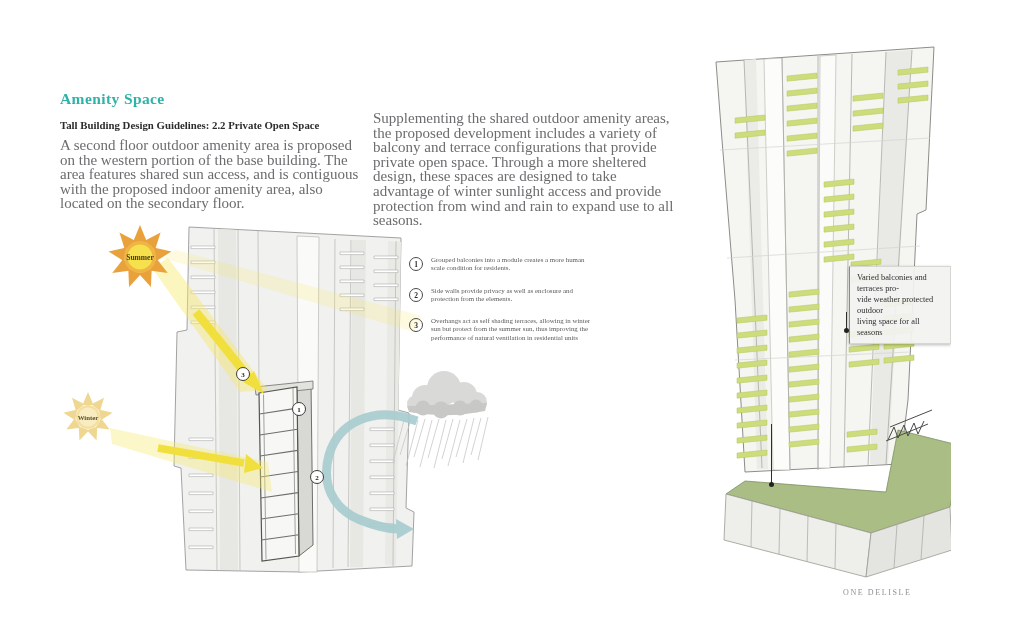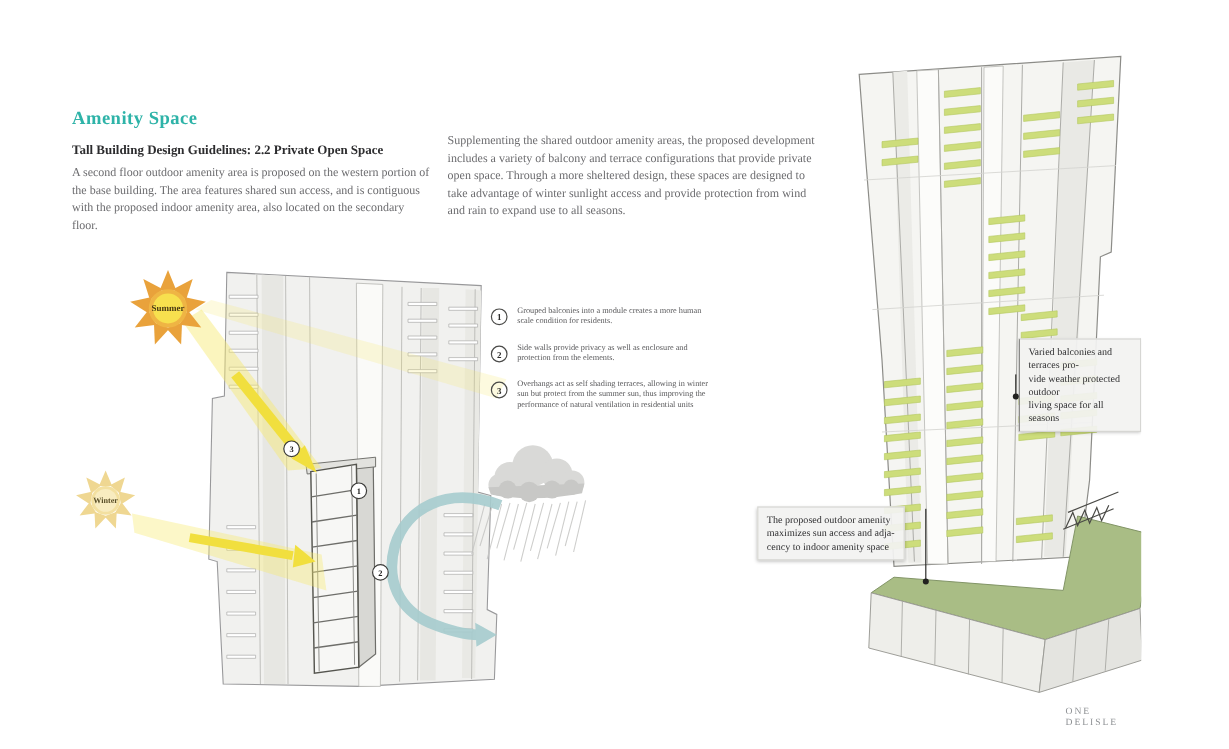--- a/index.html
+++ b/index.html
@@ -2,47 +2,47 @@
 <html><head>
 <meta charset="utf-8">
 <style>
   html,body{margin:0;padding:0;background:#ffffff;}
   #page{position:relative;width:912px;height:624px;background:#ffffff;overflow:hidden;
         font-family:Liberation Serif, serif;color:#3f3f41;padding-left:39px;}
   
   .page-title{position:absolute;left:60px;top:90px;font-size:15.5px;font-weight:bold;
               letter-spacing:.4px;color:#2eb3a8;}
   .subtitle{position:absolute;left:60px;top:119px;font-size:10.8px;font-weight:bold;color:#2c2c2e;}
-  .body-par{font-size:10px;line-height:14.6px;color:#6c6c6f;}
+  .body-par{font-size:15px;line-height:14.6px;color:#6c6c6f;}
   .intro{position:absolute;left:60px;top:138px;width:300px;}
   .supplement{position:absolute;left:373px;top:111px;width:306px;}
   
   .ann-list{position:absolute;left:409px;top:256px;width:190px;}
   .ann-item{position:absolute;left:0;display:flex;gap:8px;}
   .ann-item.n1{top:0;}
   .ann-item.n2{top:31px;}
   .ann-item.n3{top:61px;}
   .ann-num{flex:0 0 auto;width:12px;height:12px;border:1px solid #4a4a48;border-radius:50%;
            display:inline-flex;align-items:center;justify-content:center;
            font-size:7.5px;font-weight:bold;color:#2d2d2b;margin-top:1px;}
   .ann-text{font-size:6.9px;line-height:8.3px;color:#5a5a5c;width:168px;}
   
   .callout{position:absolute;background:rgba(242,242,241,0.93);border:1px solid #d6d6d3;
            box-shadow:0 1px 3px rgba(0,0,0,0.28);padding:5px 7px;
            font-size:8.4px;line-height:11px;color:#2e2e30;white-space:pre-line;}
-  .callout-balconies{left:849px;top:282px;border-left:1px solid #8a8a88;}
+  .callout-balconies{left:849px;top:266px;border-left:1px solid #8a8a88;}
   .callout-amenity{left:631px;top:422px;}
   .leader{position:absolute;width:1.4px;background:#2d2d2b;}
   .leader-balconies{left:846px;top:312px;height:18px;}
   .leader-amenity{left:771px;top:424px;height:60px;}
   .leader-dot{position:absolute;width:5px;height:5px;border-radius:50%;background:#222220;}
   .dot-balconies{left:844px;top:328px;}
   .dot-amenity{left:769px;top:482px;}
   
-  .footer-brand{position:absolute;left:888px;top:588px;font-size:8px;letter-spacing:1.6px;color:#8d9093;}
+  .footer-brand{position:absolute;left:843px;top:588px;font-size:8px;letter-spacing:1.6px;color:#8d9093;}
   .footer-page{position:absolute;left:977px;top:588px;font-size:8.5px;color:#45bcb2;}
   svg{position:absolute;}
 </style>
 </head>
 <body>
 
 <div id="page">
 
   <div class="page-title">Amenity Space</div>
   <div class="subtitle">Tall Building Design Guidelines: 2.2 Private Open Space</div>
@@ -330,22 +330,19 @@
       </g>
     </g>
   </svg>
 
   <div class="callout callout-balconies">Varied balconies and terraces pro-
 vide weather protected outdoor
 living space for all seasons</div>
   <div class="leader leader-balconies"></div>
   <div class="leader-dot dot-balconies"></div>
 
-  <div class="callout callout-amenity">The proposed outdoor amenity
-maximizes sun access and adja-
-cency to indoor amenity space</div>
   <div class="leader leader-amenity"></div>
   <div class="leader-dot dot-amenity"></div>
 
   <div class="footer-brand">ONE DELISLE</div>
   <div class="footer-page">67</div>
 
 </div>
 
 </body></html>

